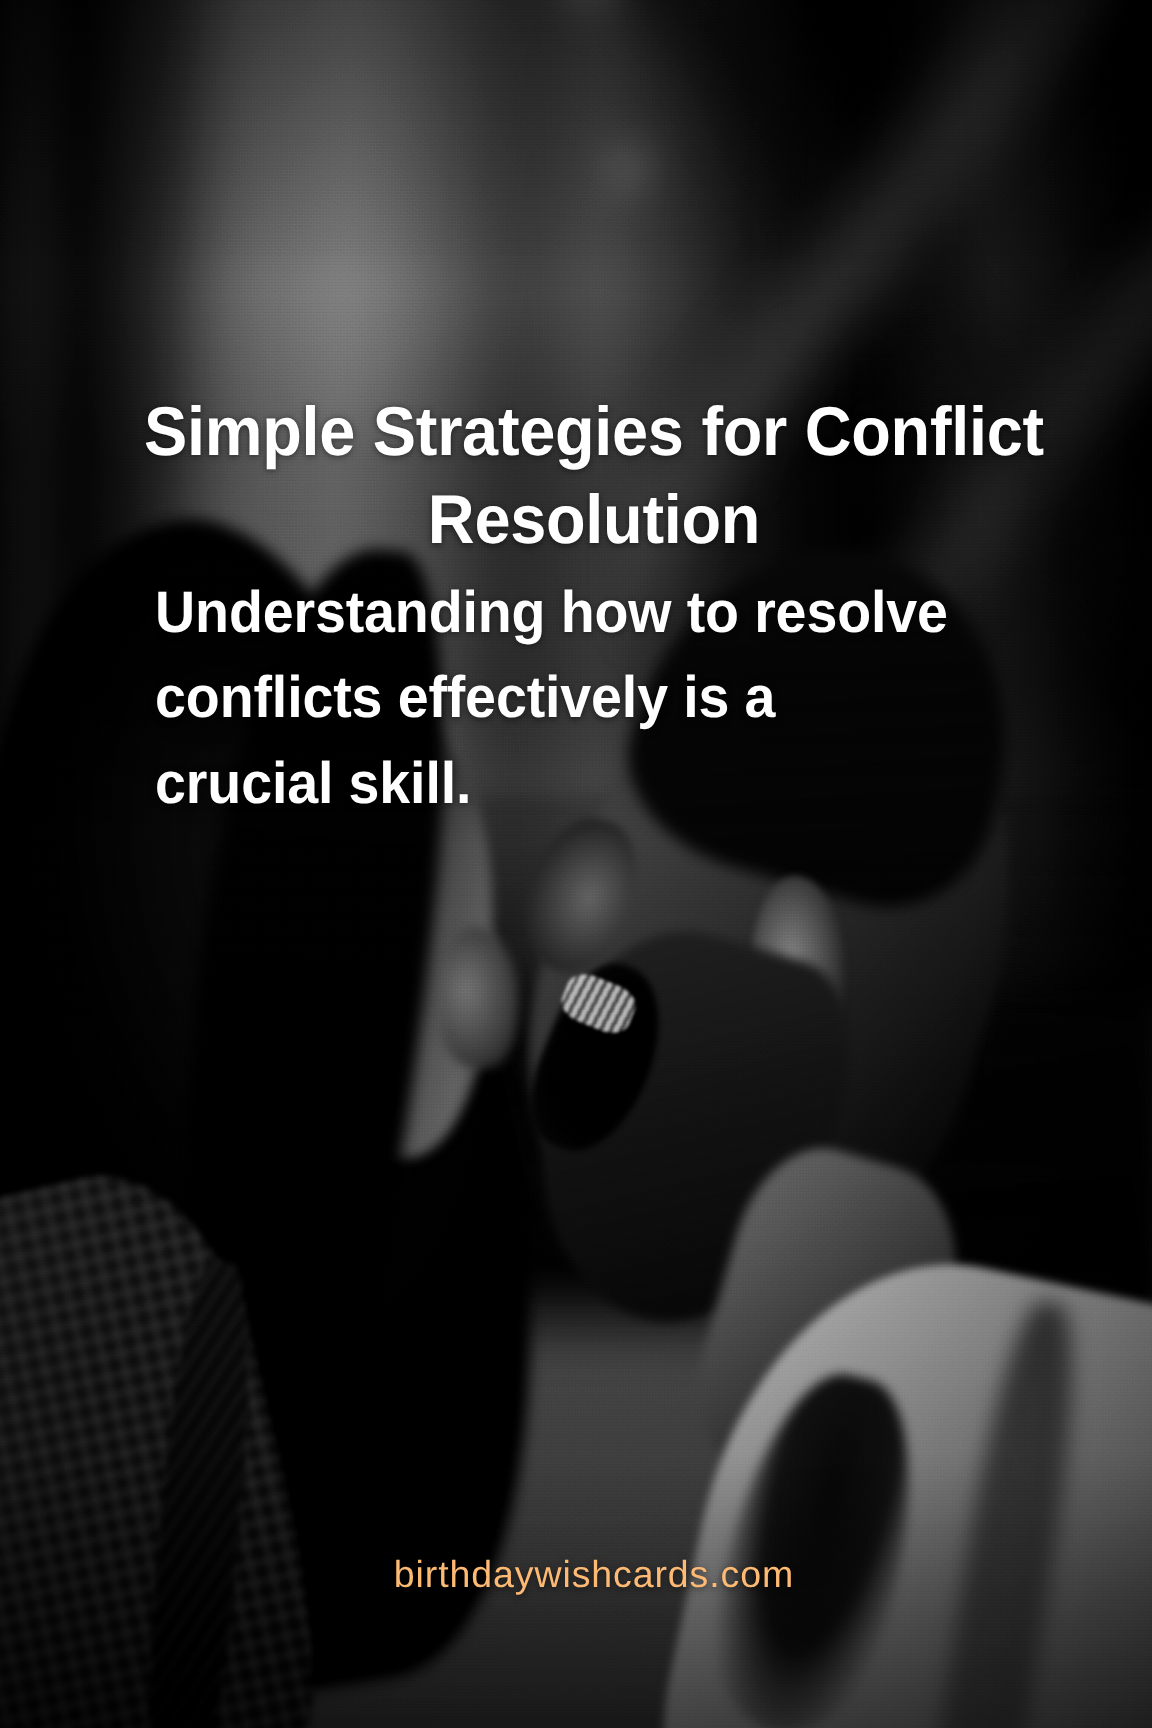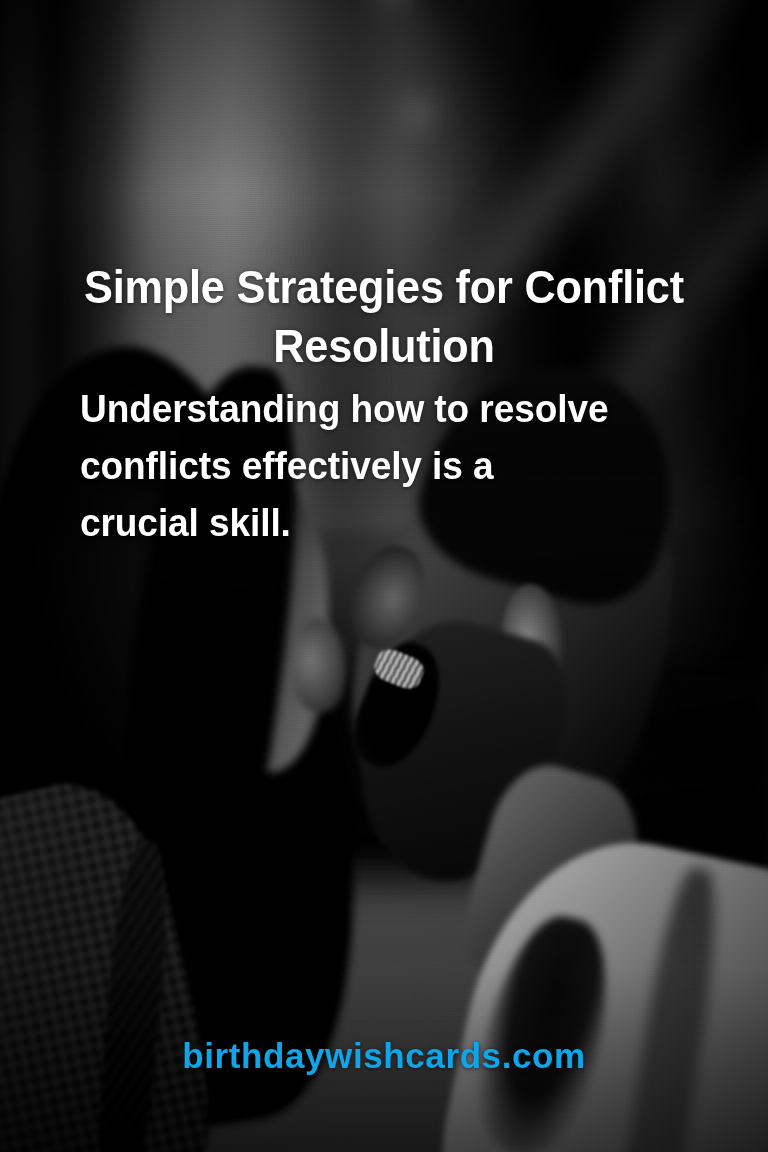--- a/index.html
+++ b/index.html
@@ -344,20 +344,21 @@
     pointer-events: none;
   }
 
   
   .photo-layer { filter: grayscale(100%) contrast(1.08); }
 
   
   .overlay {
     position: absolute;
     inset: 0;
+    margin-left: 24px;
   }
 
   .headline-block {
     position: absolute;
     left: 0;
     right: 0;
     top: 258px;
     text-align: center;
     padding: 0 28px;
     box-sizing: border-box;
@@ -398,24 +399,24 @@
 
   .footer-block {
     position: absolute;
     left: 0;
     right: 0;
     top: 1036px;
     text-align: center;
   }
   .footer-url {
     margin: 0;
-    color: #0ea5e9;
+    color: #fdba74;
     font-family: "Liberation Sans", sans-serif;
-    font-weight: 700;
-    font-size: 35px;
+    font-weight: 400;
+    font-size: 25px;
     letter-spacing: .6px;
     text-shadow: 0 1px 4px rgba(0,0,0,.55);
   }
 </style>
 </head>
 <body>
 
 <div id="pin-card">
 
   <div class="photo-layer">

